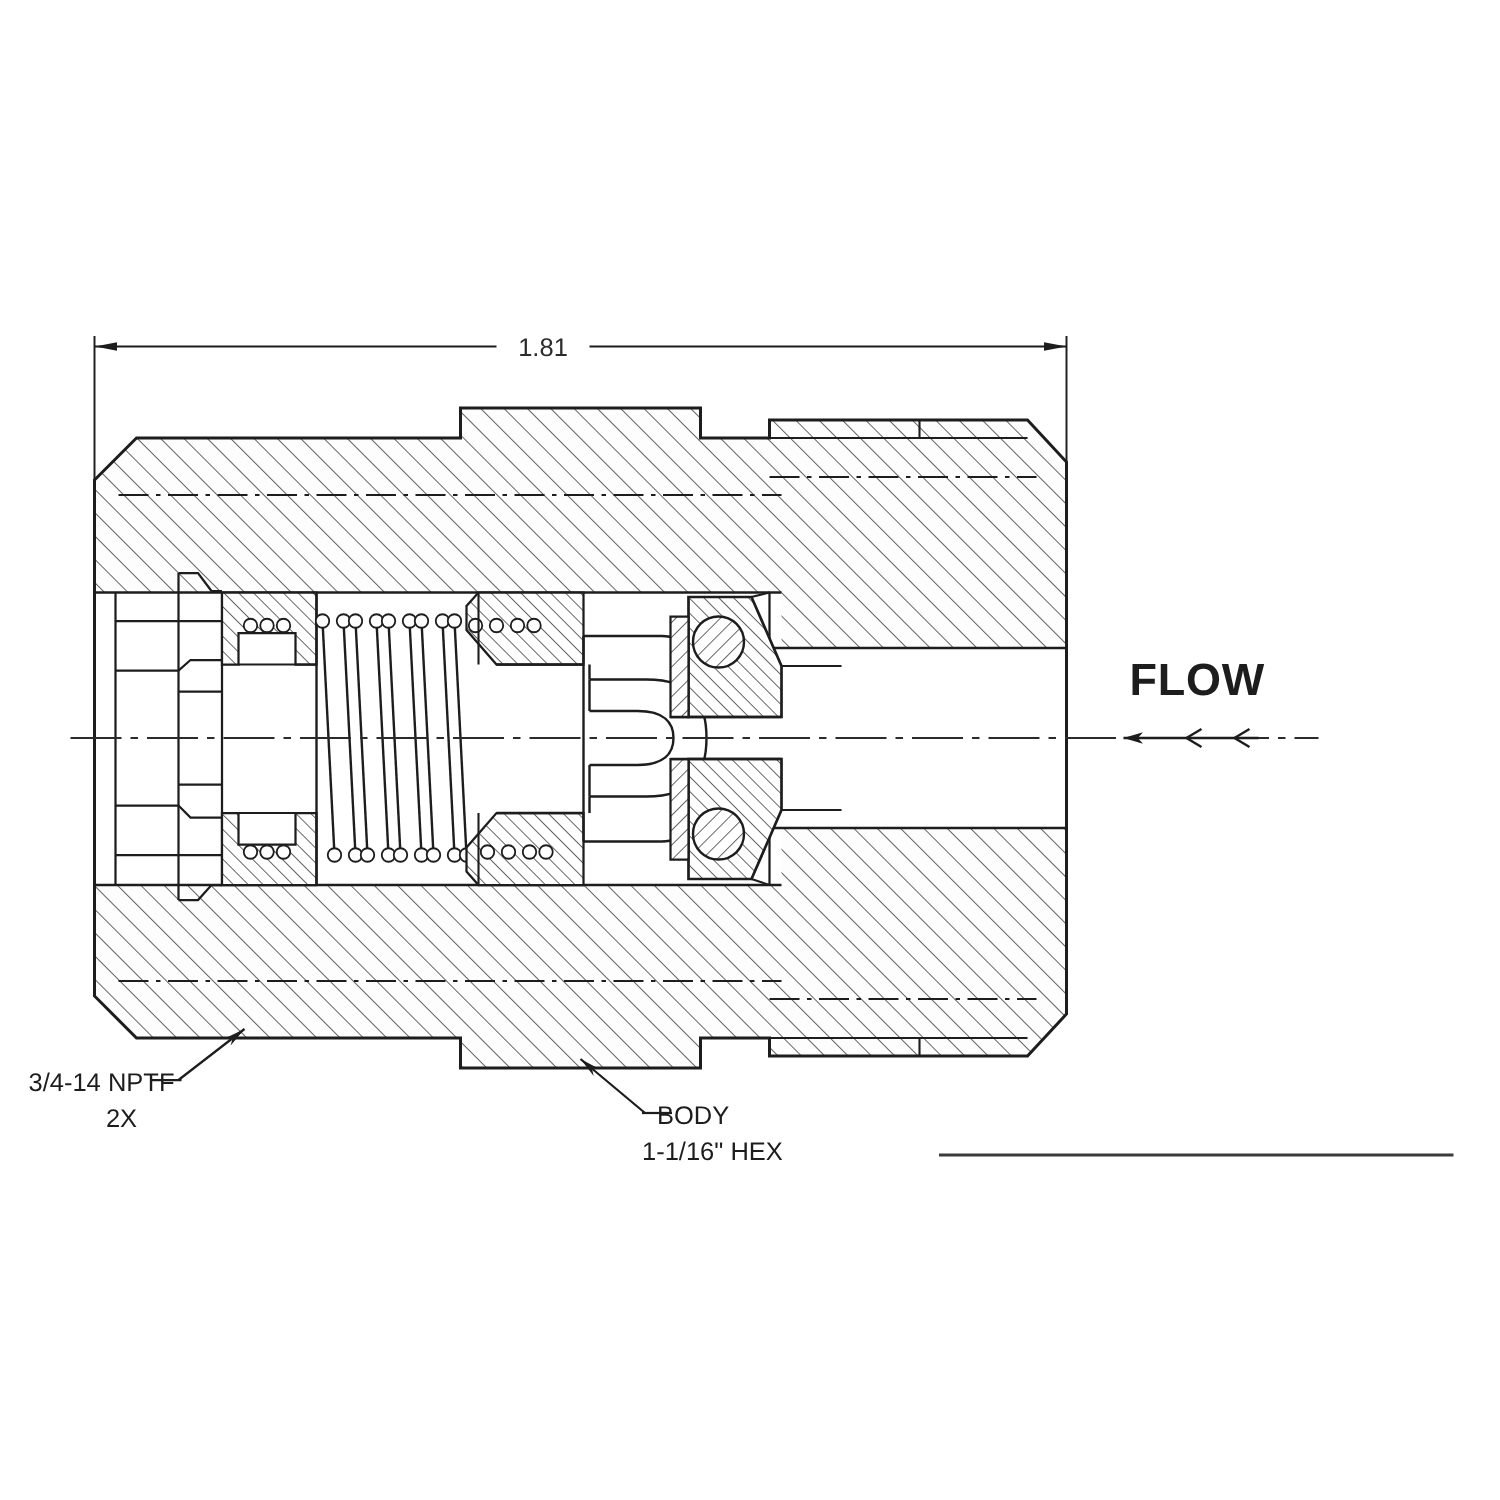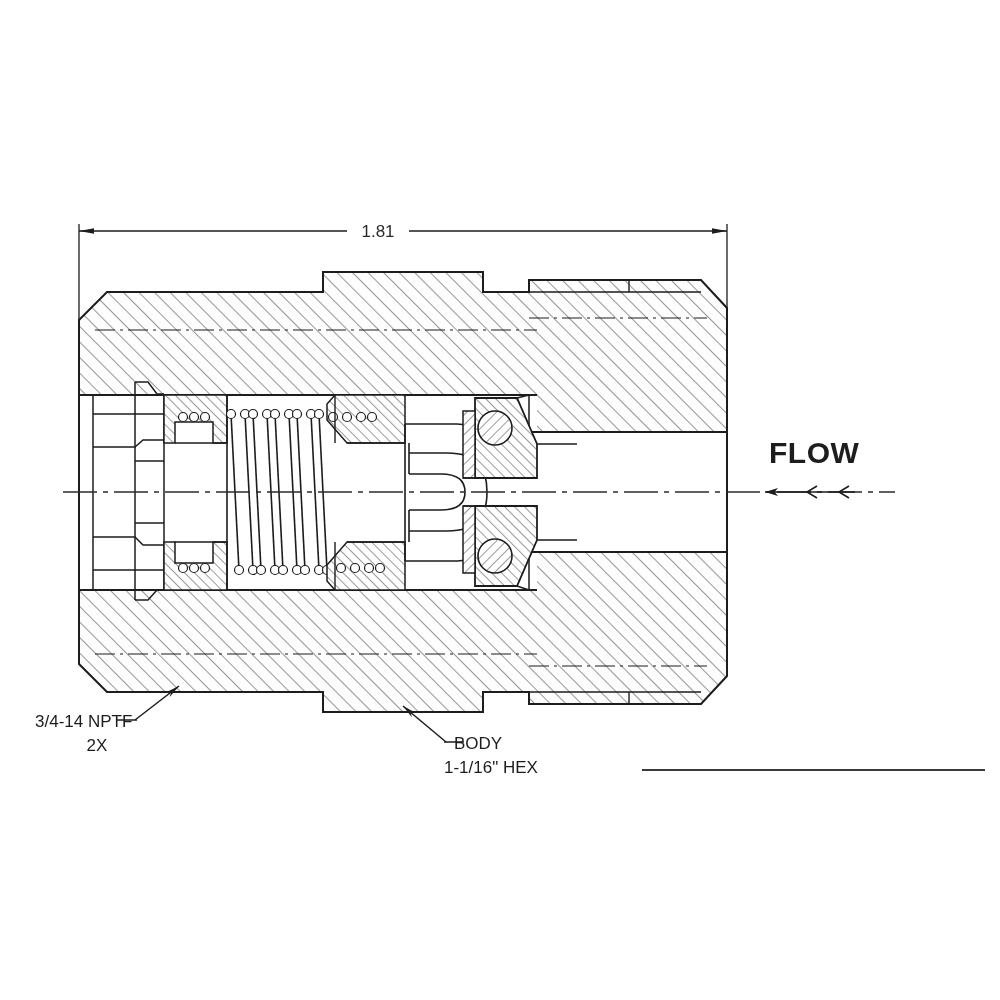--- a/index.html
+++ b/index.html
@@ -10,21 +10,21 @@
   }
   body {
     width: 1000px;
     height: 1000px;
     font-family: "Liberation Sans", sans-serif;
     position: relative;
     overflow: hidden;
   }
   #drawing-root {
     position: absolute;
-    left: 17px;
+    left: 1px;
     top: 0;
     width: 853px;
     height: 1000px;
   }
   svg.drawing-canvas {
     display: block;
     width: 1000px;
     height: 1000px;
     background: #ffffff;
   }

